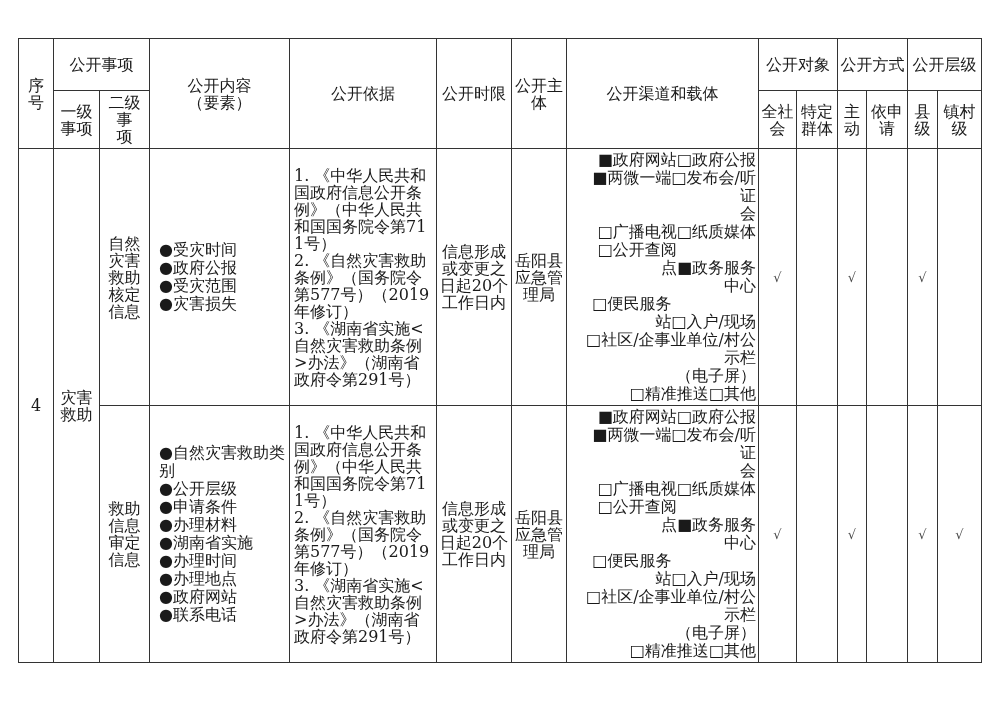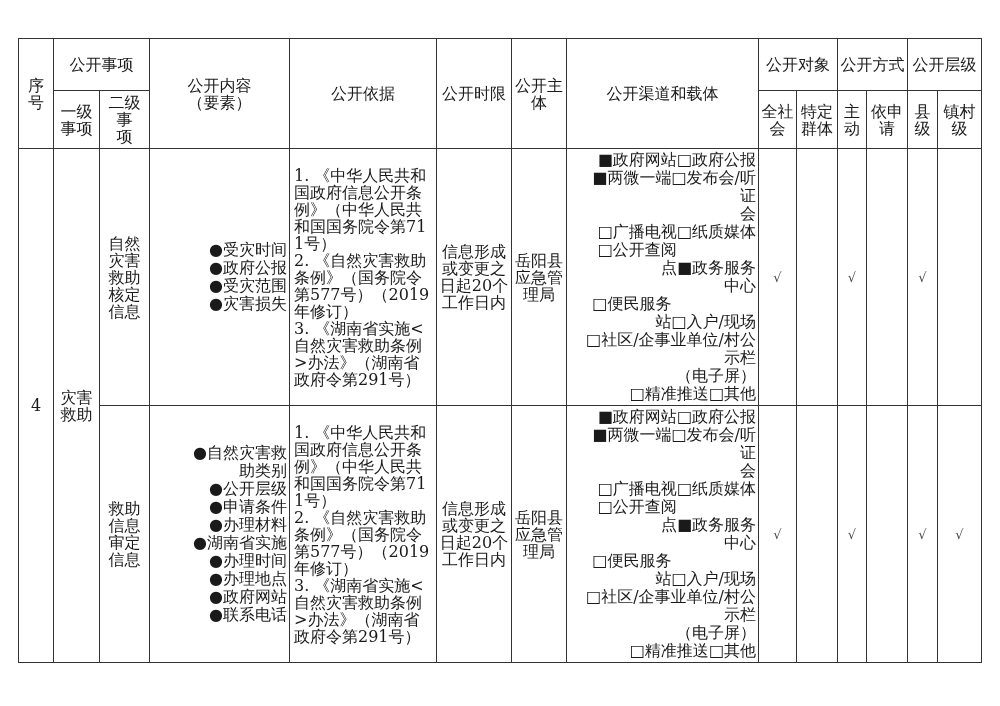--- a/index.html
+++ b/index.html
@@ -13,21 +13,21 @@
     border-collapse:collapse;table-layout:fixed;
   }
   .grid th,.grid td{
     border:1px solid #333333;
     font-weight:normal;font-size:16px;line-height:17px;
     text-align:center;vertical-align:middle;
     padding:2px;overflow:hidden;word-break:break-all;
   }
   .pre{white-space:pre-line;}
   td.cell-content{padding:2px 2px 2px 9px;}
-  .bullet-item{text-align:right;line-height:18px;margin-left:29px;}
+  .bullet-item{text-align:left;line-height:18px;}
   td.cell-basis{white-space:pre-wrap;text-align:left;padding:2px 4px;line-height:17px;}
   td.cell-channels{padding:2px 2px 2px 5px;}
   .ch-line{text-align:right;line-height:18px;}
   .ch-left{display:inline-block;width:91px;}
   td.cell-check{color:#4a4a4a;font-size:13px;}
   thead tr.h1{height:52px;}
   thead tr.h2{height:58px;}
   tbody tr.r1{height:206px;}
   tbody tr.r2{height:230px;}
 </style>

